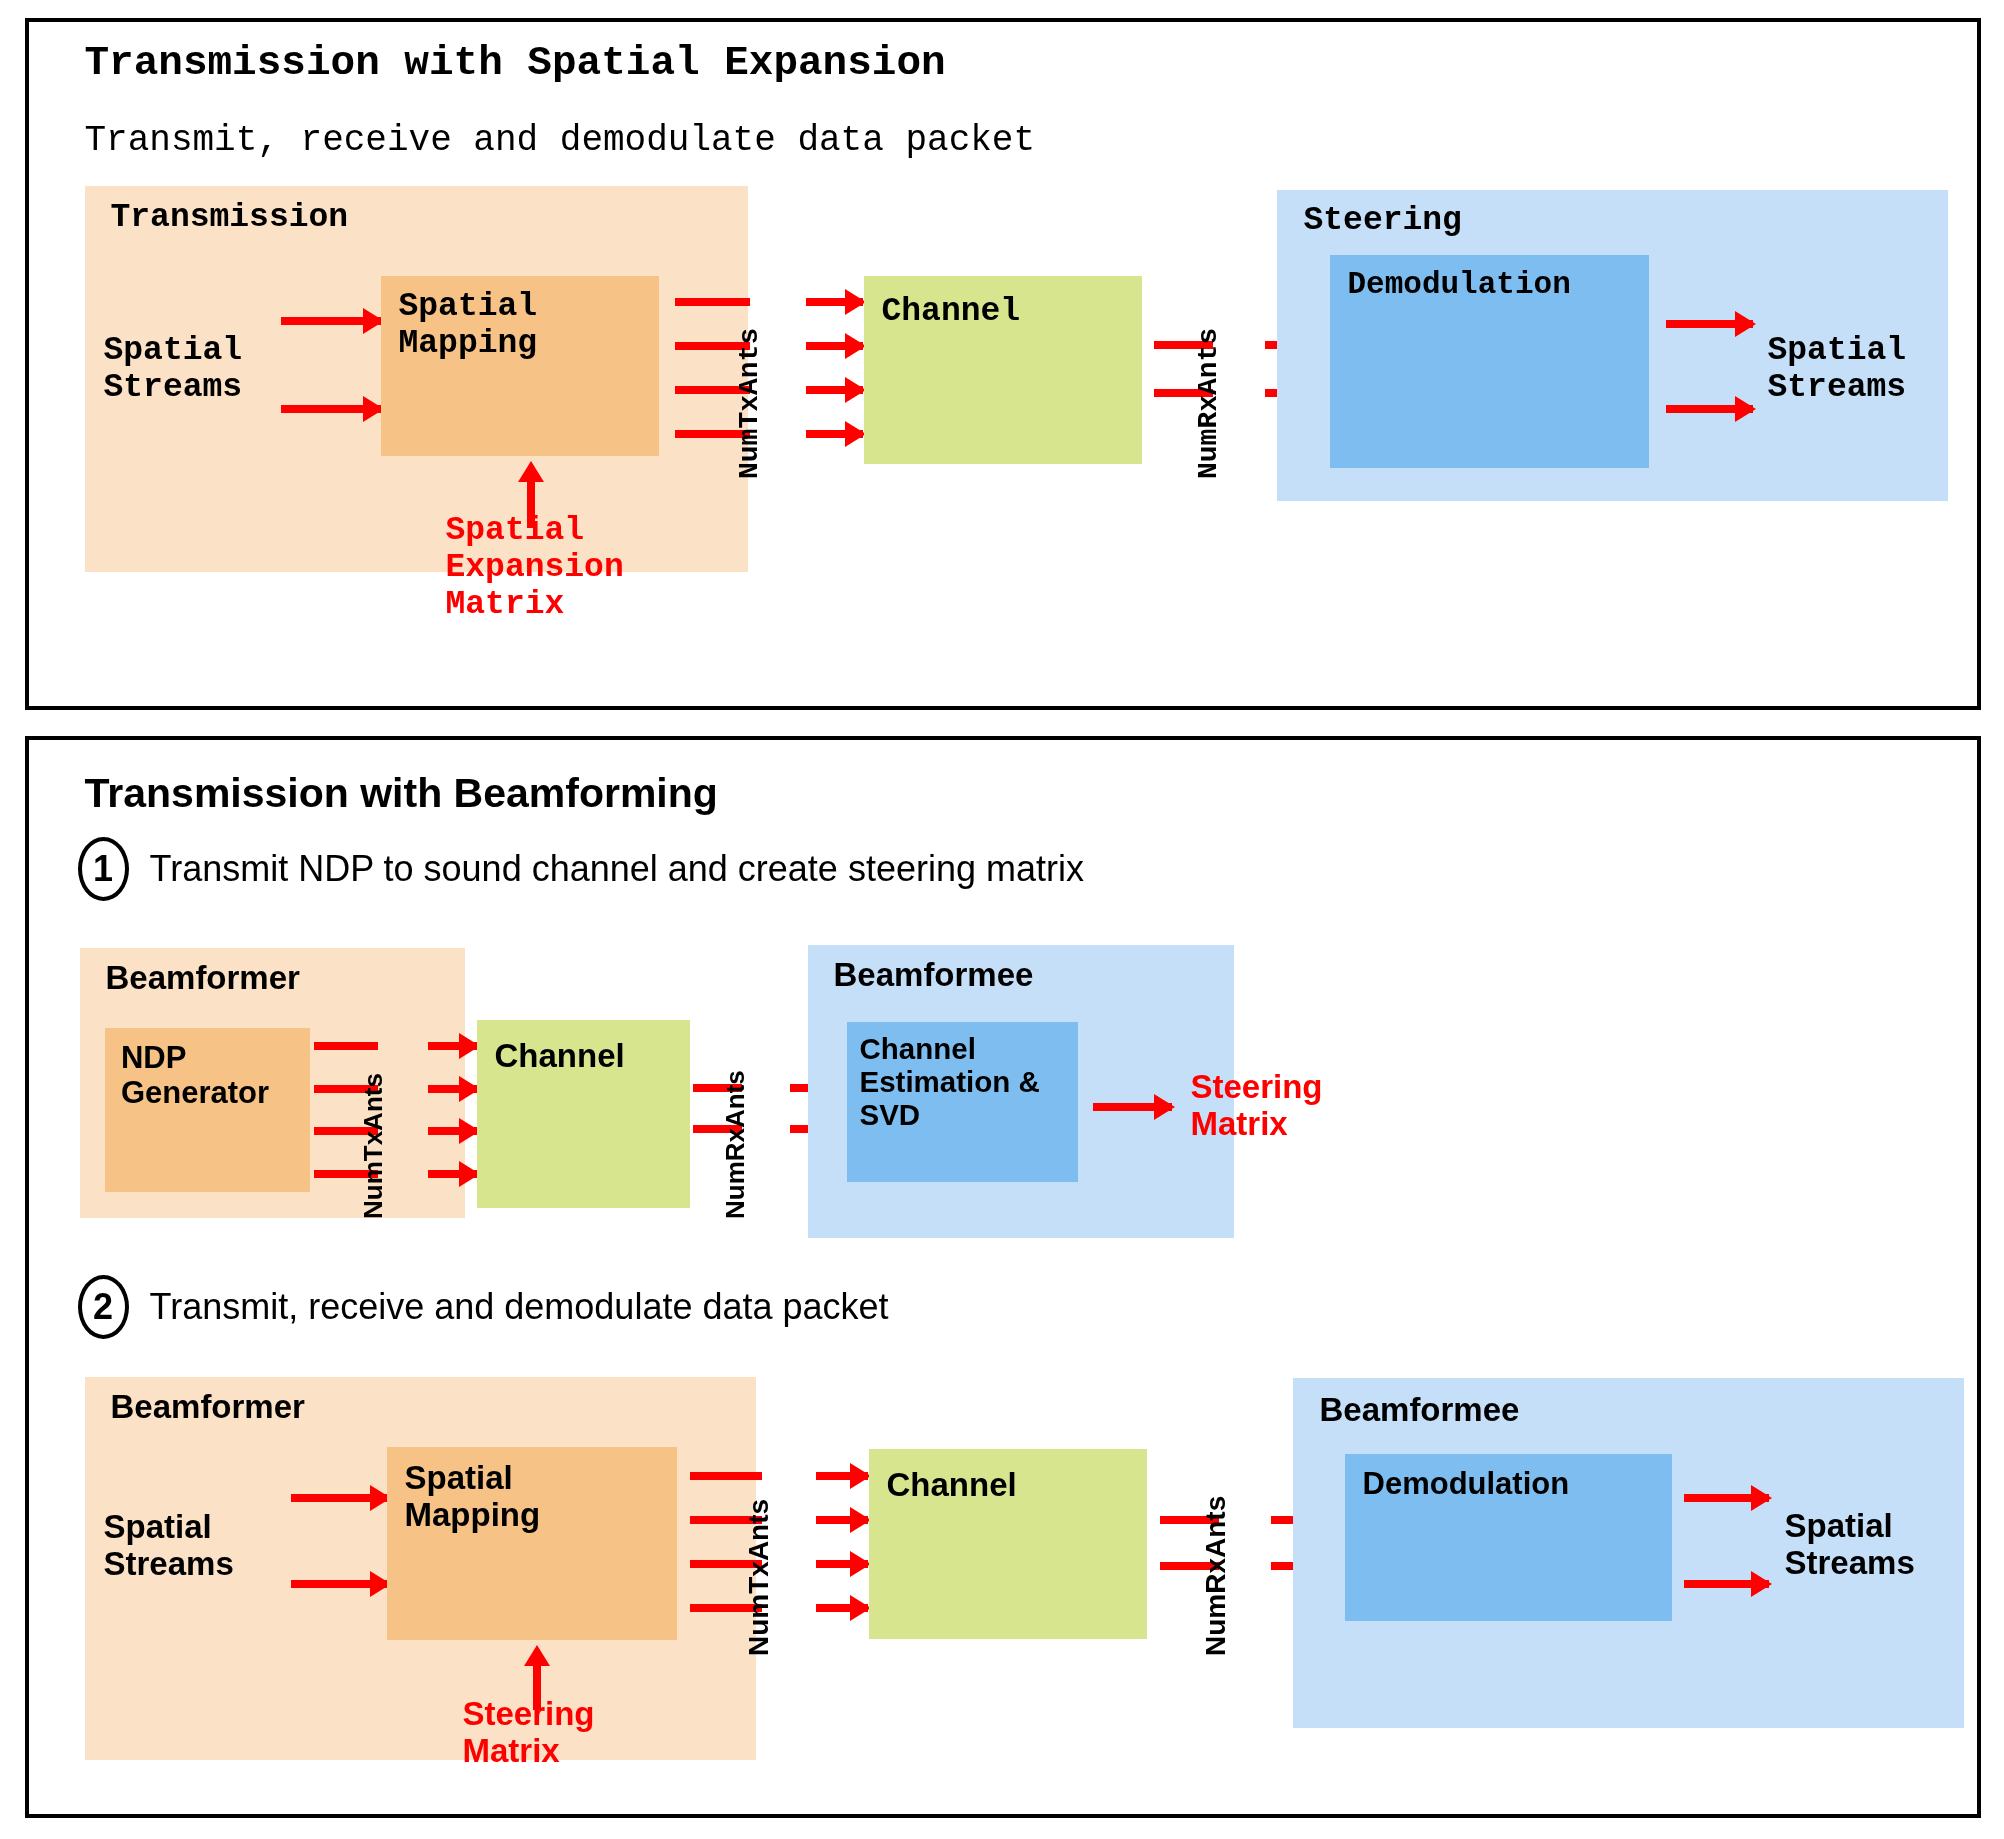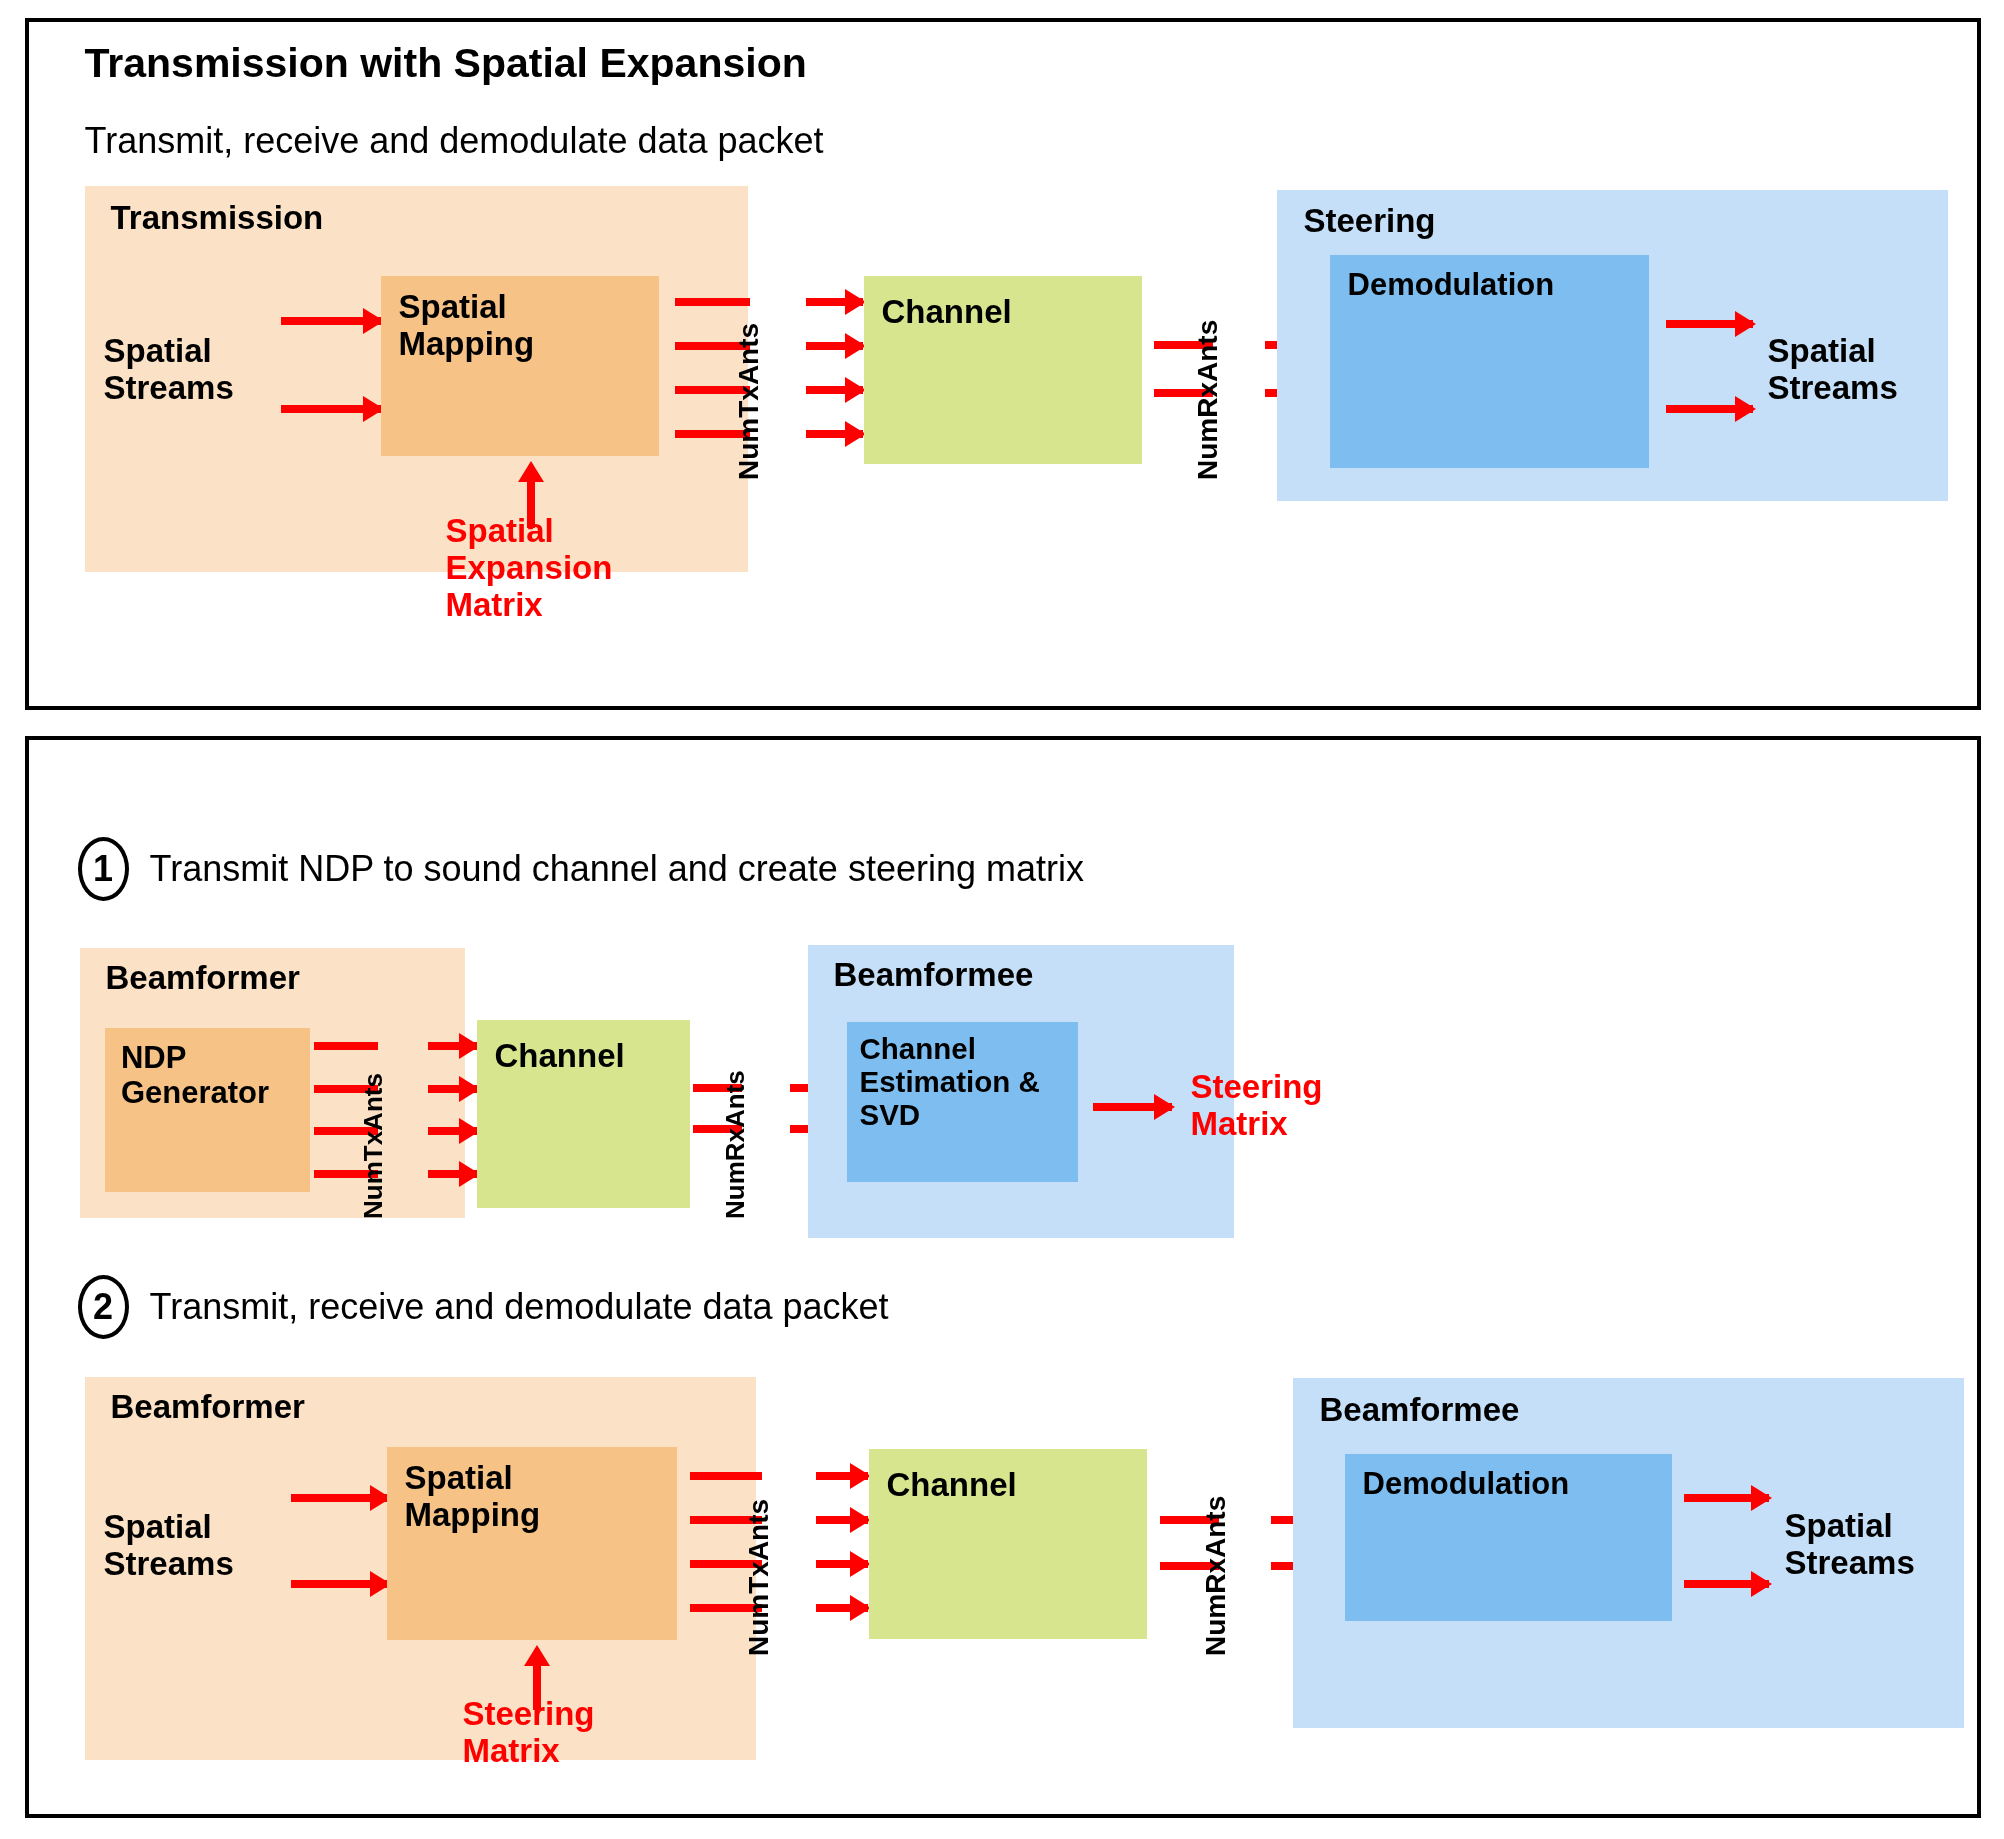--- a/index.html
+++ b/index.html
@@ -1,21 +1,21 @@
 <!DOCTYPE html>
 <html style="font-size:13px"><head>
 <meta charset="utf-8">
 <style>
   html,body{margin:0;padding:0;background:#ffffff;}
   body{width:2004px;height:1840px;position:relative;
        font-family:"Liberation Sans","DejaVu Sans",sans-serif;
        -webkit-font-smoothing:antialiased;}
 
   .panel{position:absolute;border:4.9px solid #000;background:#fff;box-sizing:border-box;}
-  #panel-spatial{left:24.5px;top:18px;width:1956px;height:692px;}
+  #panel-spatial{left:24.5px;top:18px;width:1956px;height:692px;font-family:Liberation Mono, monospace;}
   #panel-beamforming{left:24.5px;top:736px;width:1956px;height:1082px;}
 
   .panel-title{position:absolute;font-weight:bold;color:#000;white-space:nowrap;}
   .subtitle{position:absolute;color:#000;white-space:nowrap;}
 
   .zone{position:absolute;box-sizing:border-box;}
   .zone-tx{background:#FBE1C5;}
   .zone-rx{background:#C4DFF7;}
   .zone-label{position:absolute;font-weight:bold;font-size:33px;color:#000;white-space:nowrap;}
 
@@ -118,20 +118,21 @@
 Streams</div>
 
   <div class="arrow-up" style="left:498px;top:457px;height:49px;"></div>
   <div class="red-label" style="left:417px;top:491px;">Spatial
 Expansion
 Matrix</div>
 </div>
 
 <div class="panel" id="panel-beamforming">
 
+  <div class="panel-title" style="left:56px;top:29.5px;font-size:41px;">Transmission with Beamforming</div>
 
   <div class="step" style="left:49px;top:97px;">
     <div class="step-circle">1</div>
     <div class="step-text">Transmit NDP to sound channel and create steering matrix</div>
   </div>
 
   <div class="zone zone-tx" style="left:51px;top:208px;width:385px;height:270px;"></div>
   <div class="zone-label" style="left:77px;top:219px;">Beamformer</div>
 
   <div class="block block-orange" style="left:76px;top:288px;width:205px;height:164px;">

